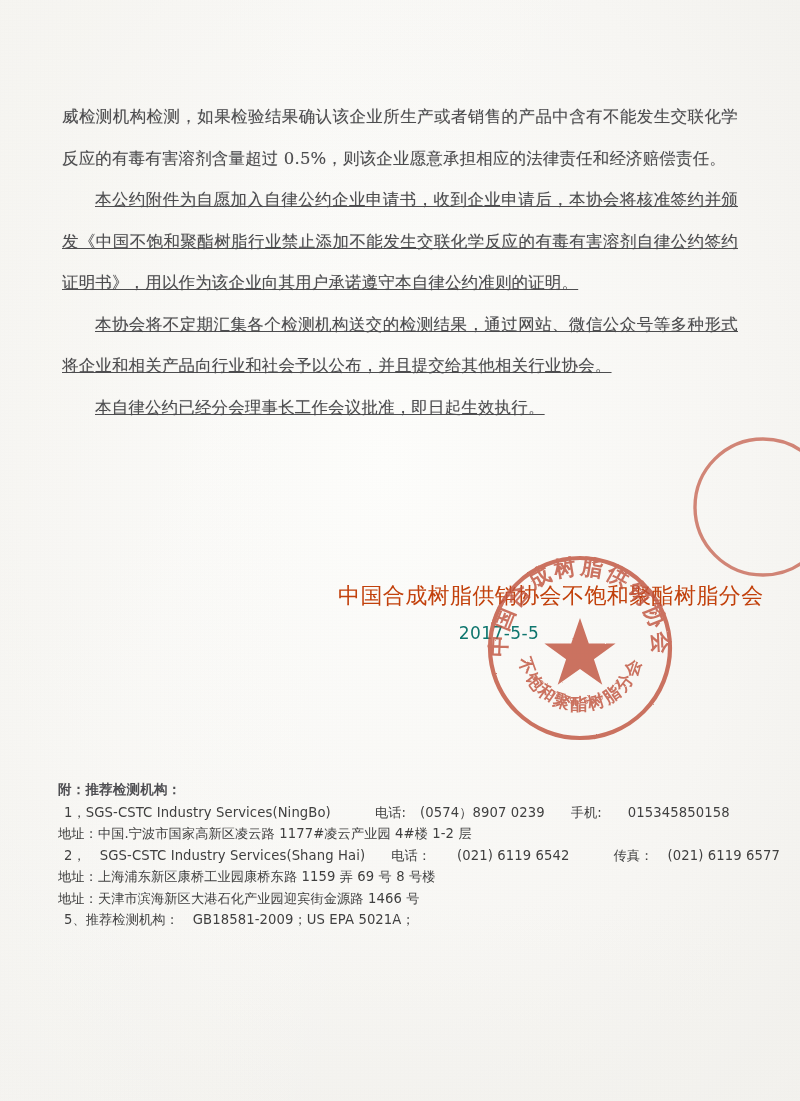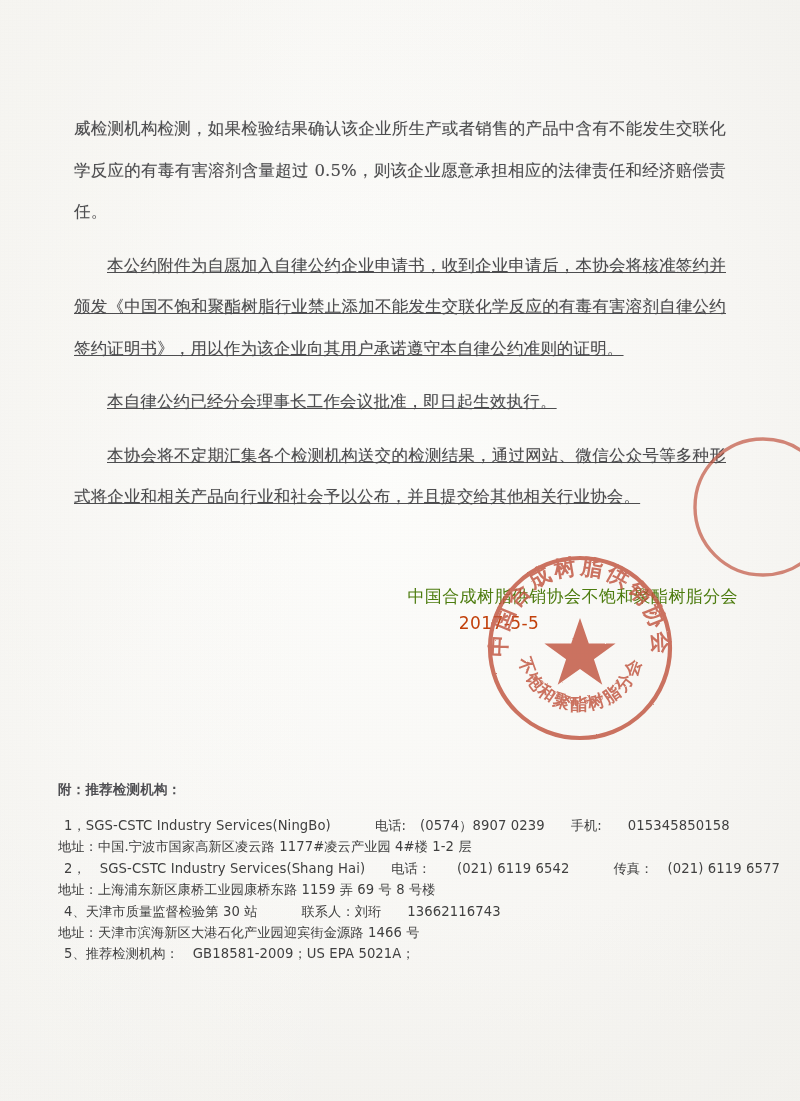--- a/index.html
+++ b/index.html
@@ -45,53 +45,53 @@
     width: 676px;
   }
   .para {
     font-family: "DejaVu Serif", "Liberation Serif", serif;
     font-size: 16.5px;
     line-height: 41.5px;
     color: #4d4d4f;
     text-align: justify;
     text-justify: inter-character;
     letter-spacing: 0.15px;
-    margin: 12px;
+    margin: 0;
     text-shadow: 0 0 0.8px rgba(80,80,84,0.35);
   }
   .para.indent {
     text-indent: 2em;
     text-decoration: underline;
   }
   .para.p2 { margin-top: 0px; }
   .para.last-line-left { text-align: left; }
 
   
   .sign-block {
     position: absolute;
     right: 62px;
     top: 583px;
     text-align: left;
     width: 400px;
   }
   .sign-org {
     font-family: "DejaVu Serif", "Liberation Serif", serif;
-    font-size: 17px;
+    font-size: 22px;
     line-height: 26px;
-    color: #4d7c0f;
+    color: #c2410c;
     letter-spacing: 0.4px;
     white-space: nowrap;
     text-align: right;
   }
   .sign-date {
     font-family: "DejaVu Sans", "Liberation Sans", sans-serif;
     font-size: 17px;
-    color: #c2410c;
+    color: #0f766e;
     letter-spacing: 0.4px;
-    margin-top: 4px;
+    margin-top: 14px;
     text-align: center;
     padding-right: 78px;
   }
 
   
   .seal {
     position: absolute;
     pointer-events: none;
   }
   .seal-main {
@@ -115,21 +115,21 @@
     top: 778px;
     width: 700px;
     font-family: "DejaVu Sans", "Liberation Sans", sans-serif;
     color: #58585c;
   }
   .apx-title {
     font-size: 13.5px;
     font-weight: bold;
     letter-spacing: 0.2px;
     line-height: 22px;
-    margin-bottom: 15px;
+    margin-bottom: 2px;
     color: #4e4e52;
   }
   .apx-line {
     font-size: 13.2px;
     line-height: 21.4px;
     white-space: nowrap;
     letter-spacing: 0.1px;
     color: #404040;
   }
   .apx-line.entry { padding-left: 6px; }
@@ -143,22 +143,22 @@
 <body>
 
 <div class="paper"></div>
 <div class="grain"></div>
 
 <div class="sheet">
 
   <div class="body-block">
     <p class="para">威检测机构检测，如果检验结果确认该企业所生产或者销售的产品中含有不能发生交联化学反应的有毒有害溶剂含量超过 0.5%，则该企业愿意承担相应的法律责任和经济赔偿责任。</p>
     <p class="para indent p2">本公约附件为自愿加入自律公约企业申请书，收到企业申请后，本协会将核准签约并颁发《中国不饱和聚酯树脂行业禁止添加不能发生交联化学反应的有毒有害溶剂自律公约签约证明书》，用以作为该企业向其用户承诺遵守本自律公约准则的证明。</p>
+    <p class="para indent">本协会将不定期汇集各个检测机构送交的检测结果，通过网站、微信公众号等多种形式将企业和相关产品向行业和社会予以公布，并且提交给其他相关行业协会。</p>
     <p class="para indent last-line-left">本自律公约已经分会理事长工作会议批准，即日起生效执行。</p>
-    <p class="para indent">本协会将不定期汇集各个检测机构送交的检测结果，通过网站、微信公众号等多种形式将企业和相关产品向行业和社会予以公布，并且提交给其他相关行业协会。</p>
   </div>
 
   <div class="sign-block">
     <div class="sign-org">中国合成树脂供销协会不饱和聚酯树脂分会</div>
     <div class="sign-date">2017-5-5</div>
   </div>
 
   <div class="seal seal-main">
     <svg viewBox="0 0 200 200" width="200" height="200" aria-hidden="true">
       <defs>
@@ -216,23 +216,20 @@
     </div>
 
     <div class="apx-line entry">
       <span>2，</span><span class="gap-s"></span><span>SGS-CSTC Industry Services(Shang Hai)</span><span class="gap-m"></span><span>电话：</span><span class="gap-m"></span><span>(021) 6119 6542</span><span class="gap-l"></span><span>传真：</span><span class="gap-s"></span><span>(021) 6119 6577</span>
     </div>
     <div class="apx-line addr">
       <span>地址：</span><span>上海浦东新区康桥工业园康桥东路 1159 弄 69 号 8 号楼</span>
     </div>
 
 
-    <div class="apx-line entry">
-      <span>4、</span><span>天津市质量监督检验第 30 站</span><span class="gap-l"></span><span>联系人：</span><span>刘珩</span><span class="gap-m"></span><span>13662116743</span>
-    </div>
     <div class="apx-line addr">
       <span>地址：</span><span>天津市滨海新区大港石化产业园迎宾街金源路 1466 号</span>
     </div>
 
     <div class="apx-line entry">
       <span>5、</span><span>推荐检测机构：</span><span class="gap-s"></span><span>GB18581-2009；US EPA 5021A；</span>
     </div>
 
   </div>
 

